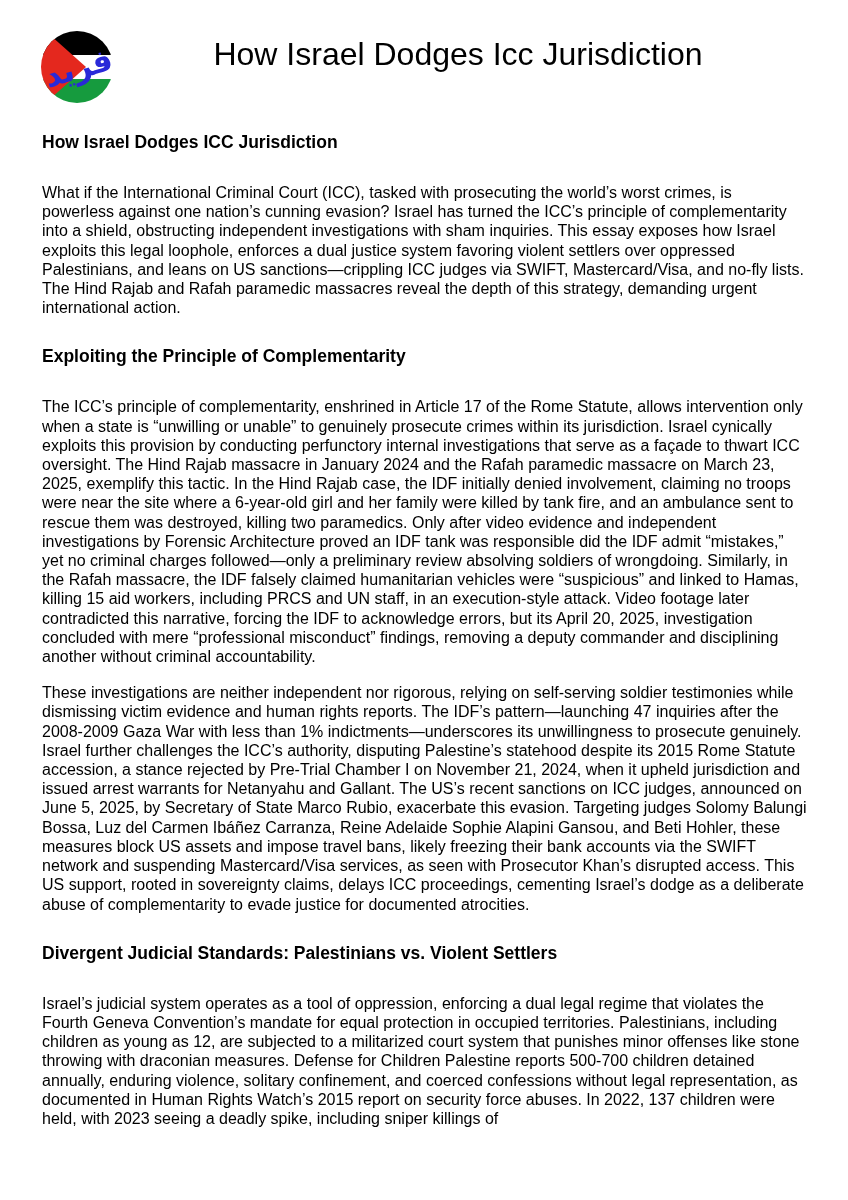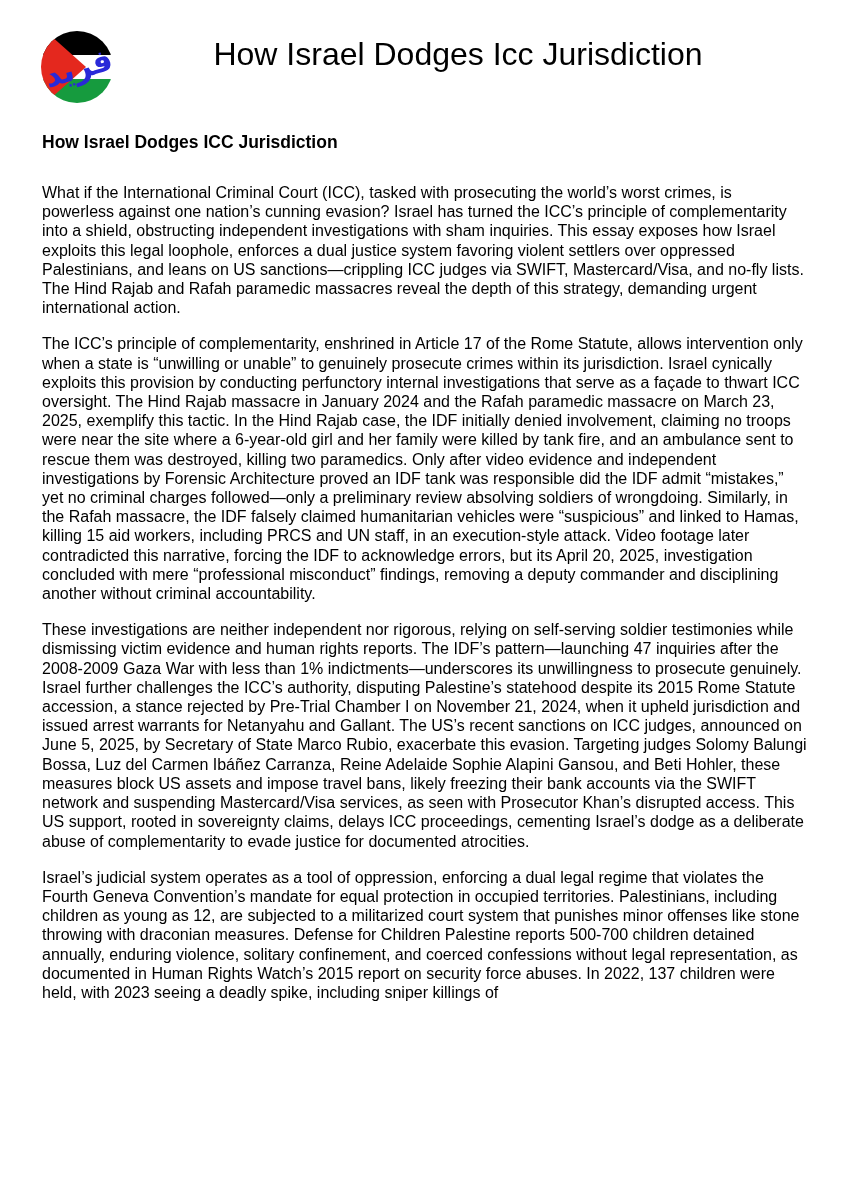--- a/index.html
+++ b/index.html
@@ -67,17 +67,19 @@
       <text x="37" y="48" text-anchor="middle" font-size="31" font-weight="bold" font-family="DejaVu Sans, sans-serif" transform="rotate(-16 36 36)" fill="#2929d8">فريد</text>
     </g>
   </svg>
   <div class="page-title">How Israel Dodges Icc Jurisdiction</div>
 </div>
 
 <div class="doc">
   <h1>How Israel Dodges ICC Jurisdiction</h1>
   <p>What if the International Criminal Court (ICC), tasked with prosecuting the world’s worst crimes, is powerless against one nation’s cunning evasion? Israel has turned the ICC’s principle of complementarity into a shield, obstructing independent investigations with sham inquiries. This essay exposes how Israel exploits this legal loophole, enforces a dual justice system favoring violent settlers over oppressed Palestinians, and leans on US sanctions—crippling ICC judges via SWIFT, Mastercard/Visa, and no-fly lists. The Hind Rajab and Rafah paramedic massacres reveal the depth of this strategy, demanding urgent international action.</p>
 
+  <h2>Exploiting the Principle of Complementarity</h2>
   <p>The ICC’s principle of complementarity, enshrined in Article 17 of the Rome Statute, allows intervention only when a state is “unwilling or unable” to genuinely prosecute crimes within its jurisdiction. Israel cynically exploits this provision by conducting perfunctory internal investigations that serve as a façade to thwart ICC oversight. The Hind Rajab massacre in January 2024 and the Rafah paramedic massacre on March 23, 2025, exemplify this tactic. In the Hind Rajab case, the IDF initially denied involvement, claiming no troops were near the site where a 6-year-old girl and her family were killed by tank fire, and an ambulance sent to rescue them was destroyed, killing two paramedics. Only after video evidence and independent investigations by Forensic Architecture proved an IDF tank was responsible did the IDF admit “mistakes,” yet no criminal charges followed—only a preliminary review absolving soldiers of wrongdoing. Similarly, in the Rafah massacre, the IDF falsely claimed humanitarian vehicles were “suspicious” and linked to Hamas, killing 15 aid workers, including PRCS and UN staff, in an execution-style attack. Video footage later contradicted this narrative, forcing the IDF to acknowledge errors, but its April 20, 2025, investigation concluded with mere “professional misconduct” findings, removing a deputy commander and disciplining another without criminal accountability.</p>
   <p>These investigations are neither independent nor rigorous, relying on self-serving soldier testimonies while dismissing victim evidence and human rights reports. The IDF’s pattern—launching 47 inquiries after the 2008-2009 Gaza War with less than 1% indictments—underscores its unwillingness to prosecute genuinely. Israel further challenges the ICC’s authority, disputing Palestine’s statehood despite its 2015 Rome Statute accession, a stance rejected by Pre-Trial Chamber I on November 21, 2024, when it upheld jurisdiction and issued arrest warrants for Netanyahu and Gallant. The US’s recent sanctions on ICC judges, announced on June 5, 2025, by Secretary of State Marco Rubio, exacerbate this evasion. Targeting judges Solomy Balungi Bossa, Luz del Carmen Ibáñez Carranza, Reine Adelaide Sophie Alapini Gansou, and Beti Hohler, these measures block US assets and impose travel bans, likely freezing their bank accounts via the SWIFT network and suspending Mastercard/Visa services, as seen with Prosecutor Khan’s disrupted access. This US support, rooted in sovereignty claims, delays ICC proceedings, cementing Israel’s dodge as a deliberate abuse of complementarity to evade justice for documented atrocities.</p>
 
+  <h2>Divergent Judicial Standards: Palestinians vs. Violent Settlers</h2>
   <p>Israel’s judicial system operates as a tool of oppression, enforcing a dual legal regime that violates the Fourth Geneva Convention’s mandate for equal protection in occupied territories. Palestinians, including children as young as 12, are subjected to a militarized court system that punishes minor offenses like stone throwing with draconian measures. Defense for Children Palestine reports 500-700 children detained annually, enduring violence, solitary confinement, and coerced confessions without legal representation, as documented in Human Rights Watch’s 2015 report on security force abuses. In 2022, 137 children were held, with 2023 seeing a deadly spike, including sniper killings of</p>
 </div>
 
 </body></html>

